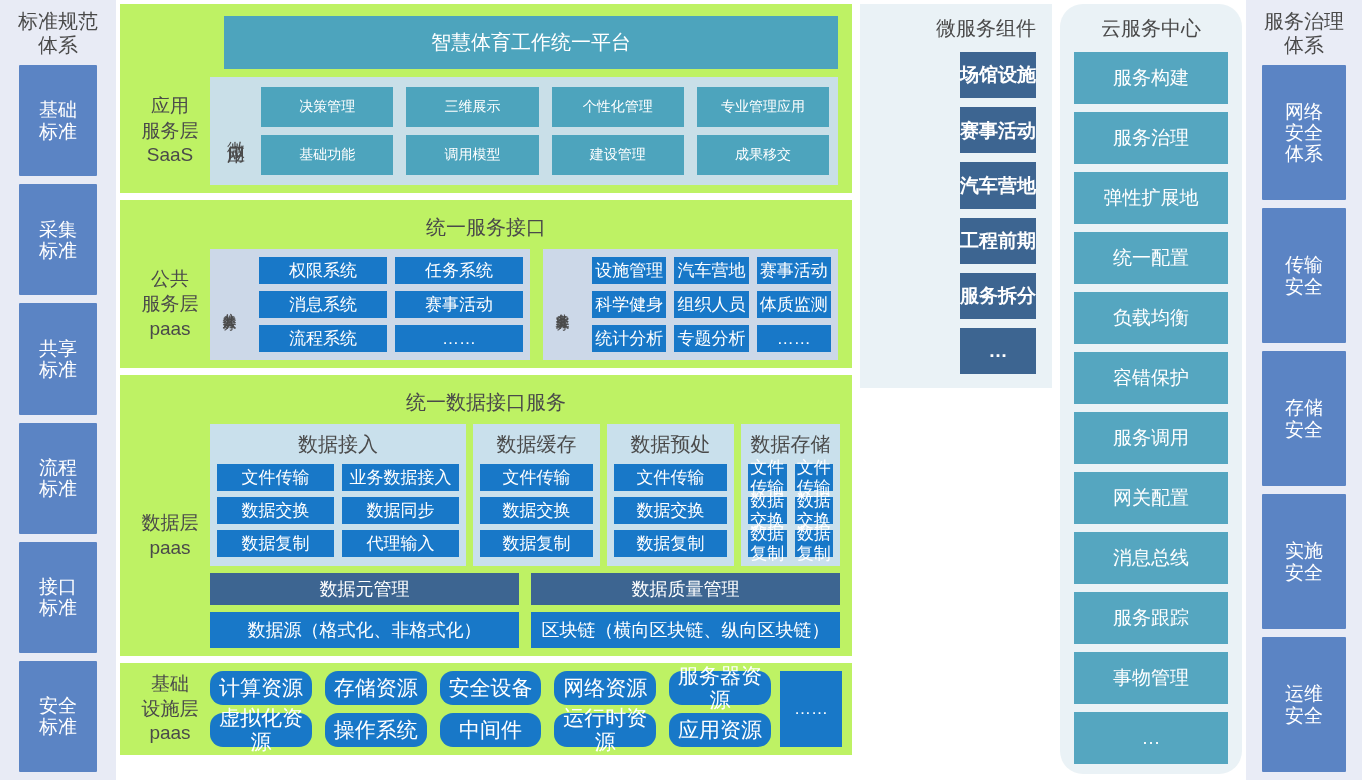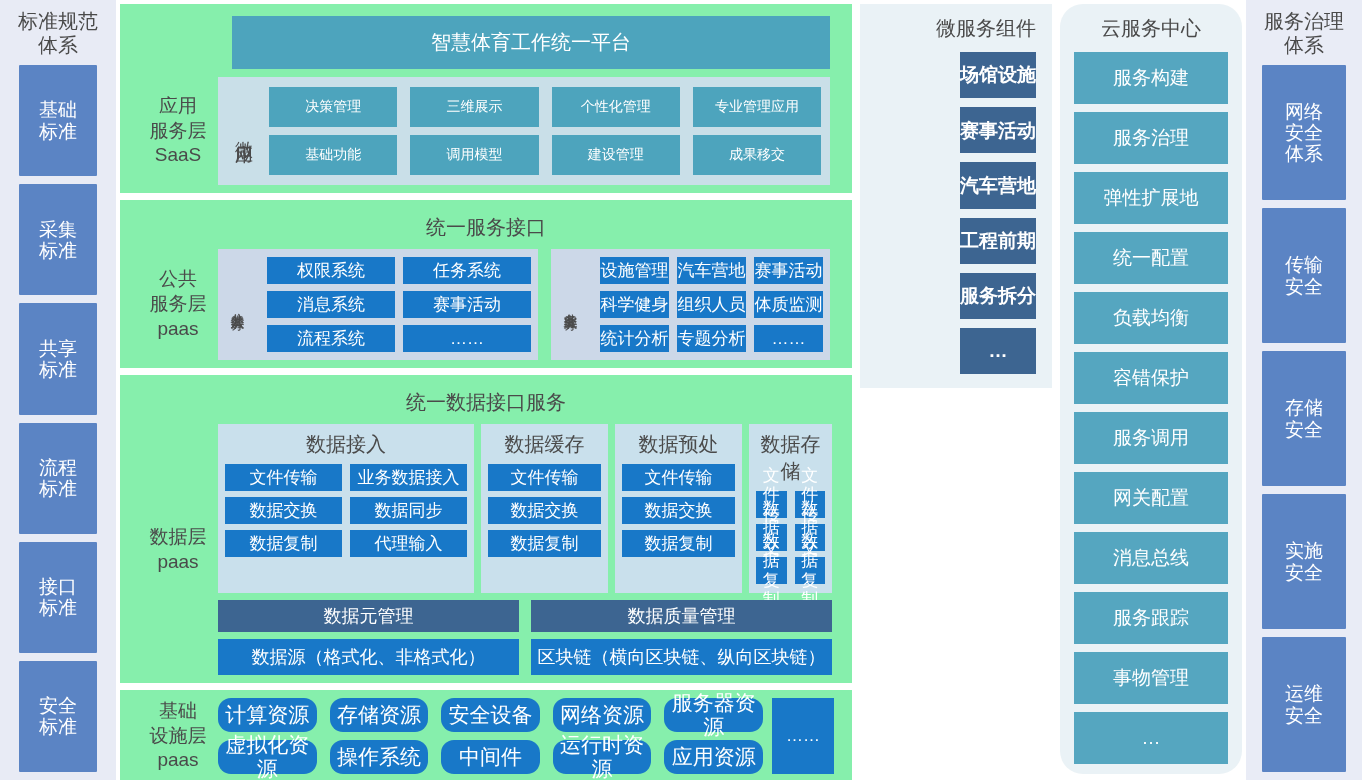--- a/index.html
+++ b/index.html
@@ -32,21 +32,21 @@
   .side-items { display: flex; flex-direction: column; gap: 8px; width: 100%; align-items: center; flex: 1; }
   .side-box {
     width: 78px; background: #5b84c4; color: #fff; font-size: 19px;
     flex: 1; border-radius: 1px;
   }
   .side-col.right .side-box { width: 84px; }
 
   
   .main-col { width: 740px; flex: none; display: flex; flex-direction: column;
               padding: 4px 4px 6px 4px; gap: 7px; }
-  .panel { background: #86efac; padding: 8px 18px; display: flex; }
+  .panel { background: #bef264; padding: 8px 10px; display: flex; }
   .panel-title {
     font-size: 20px; color: #4a4a4a; text-align: center; padding: 6px 0 8px 0;
   }
   .layer-label {
     width: 80px; flex: none; display: flex; align-items: center; justify-content: center;
     text-align: center; font-size: 19px; color: #4a4a4a; line-height: 1.3;
     white-space: pre-line;
   }
 
   

